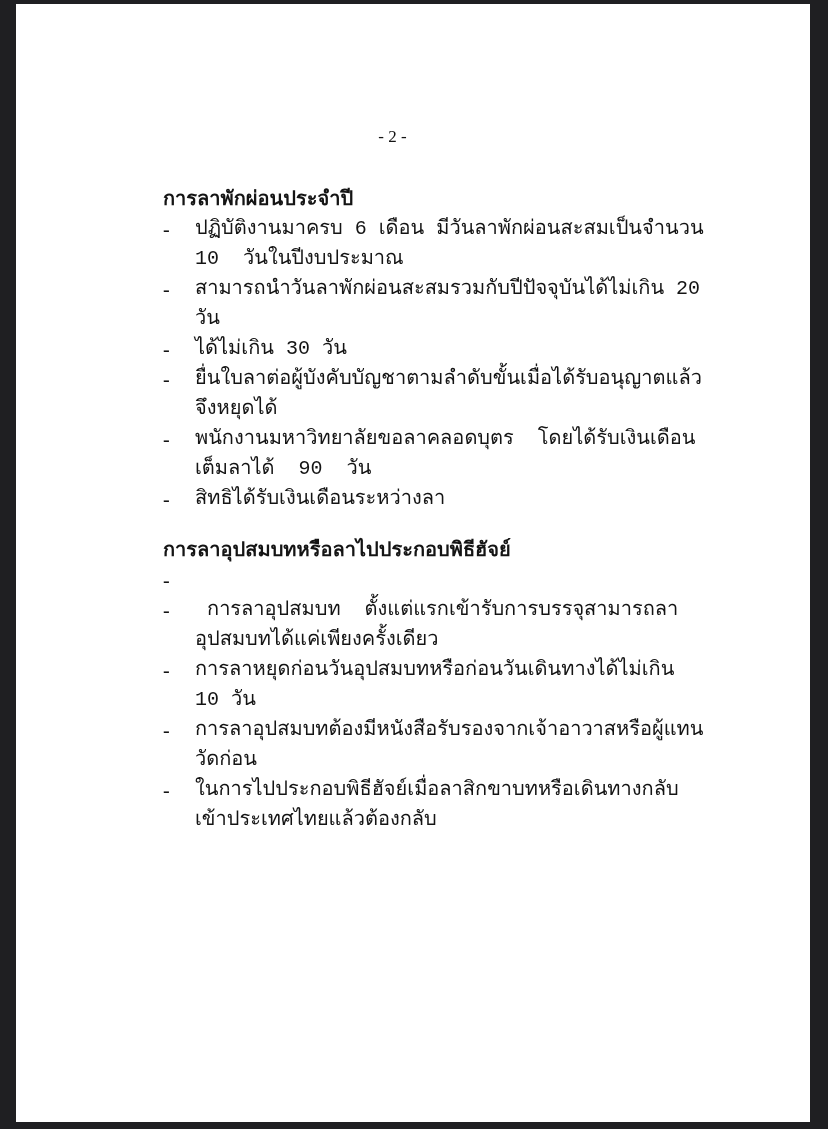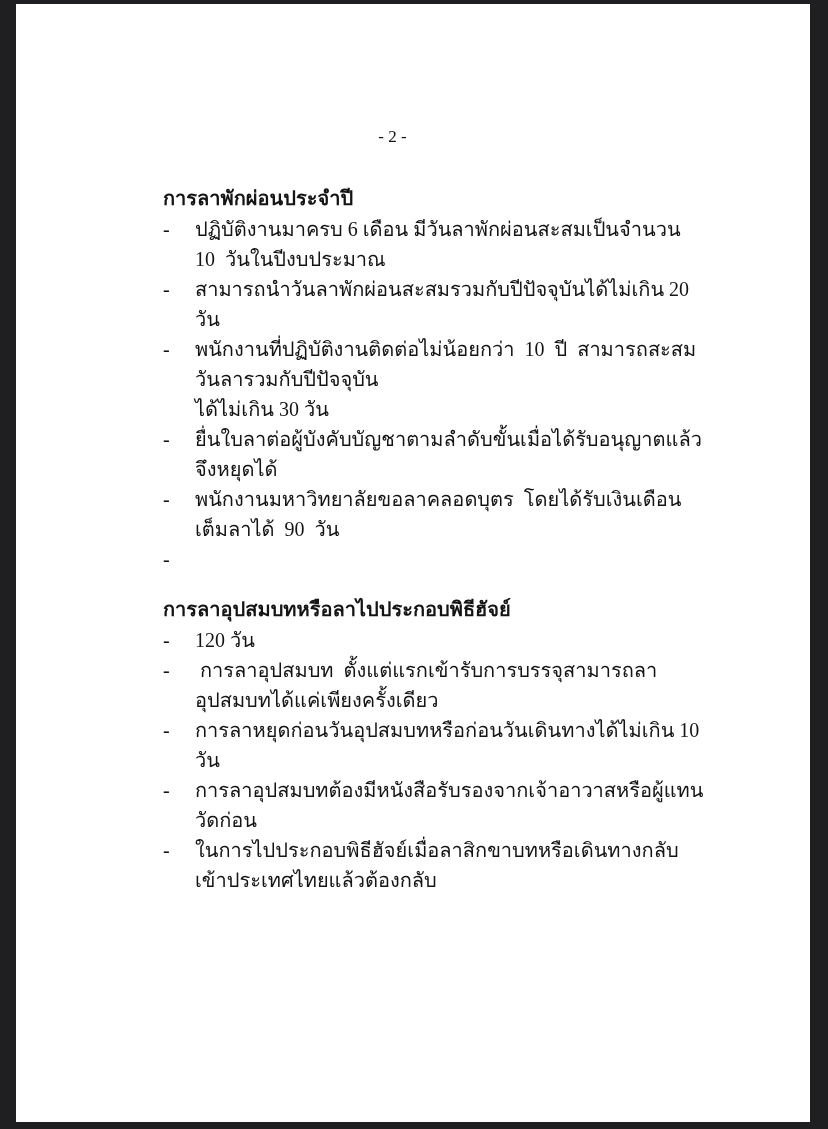--- a/index.html
+++ b/index.html
@@ -53,20 +53,21 @@
     flex: none;
     width: 32px;
   }
   .text {
     flex: 1;
     min-width: 0;
   }
   .line {
     display: block;
     white-space: pre-wrap;
+    font-family: Liberation Mono, monospace;
   }
 </style>
 </head>
 <body>
 
 <div class="viewport">
   <div class="page">
     <div class="content">
 
       <div class="page-number">- 2 -</div>
@@ -80,48 +81,47 @@
       </div>
       <div class="item">
         <span class="dash">-</span>
         <span class="text">
           <span class="line">สามารถนำวันลาพักผ่อนสะสมรวมกับปีปัจจุบันได้ไม่เกิน 20 วัน</span>
         </span>
       </div>
       <div class="item">
         <span class="dash">-</span>
         <span class="text">
-          <span class="line">พนักงานที่ปฏิบัติงานติดต่อไม่น้อยกว่า  10  ปี  สามารถสะสมวันลารวมกับปีปัจจุบัน</span>
           <span class="line">ได้ไม่เกิน 30 วัน</span>
         </span>
       </div>
       <div class="item">
         <span class="dash">-</span>
         <span class="text">
           <span class="line">ยื่นใบลาต่อผู้บังคับบัญชาตามลำดับขั้นเมื่อได้รับอนุญาตแล้วจึงหยุดได้</span>
         </span>
       </div>
 
       <div class="item">
         <span class="dash">-</span>
         <span class="text">
           <span class="line">พนักงานมหาวิทยาลัยขอลาคลอดบุตร  โดยได้รับเงินเดือนเต็มลาได้  90  วัน</span>
         </span>
       </div>
       <div class="item">
         <span class="dash">-</span>
         <span class="text">
+          <span class="line">สิทธิได้รับเงินเดือนระหว่างลา</span>
         </span>
       </div>
 
       <h2 class="section-heading">การลาอุปสมบทหรือลาไปประกอบพิธีฮัจย์</h2>
       <div class="item">
         <span class="dash">-</span>
         <span class="text">
-          <span class="line">120 วัน</span>
         </span>
       </div>
       <div class="item">
         <span class="dash">-</span>
         <span class="text">
           <span class="line"> การลาอุปสมบท  ตั้งแต่แรกเข้ารับการบรรจุสามารถลาอุปสมบทได้แค่เพียงครั้งเดียว</span>
         </span>
       </div>
       <div class="item">
         <span class="dash">-</span>

